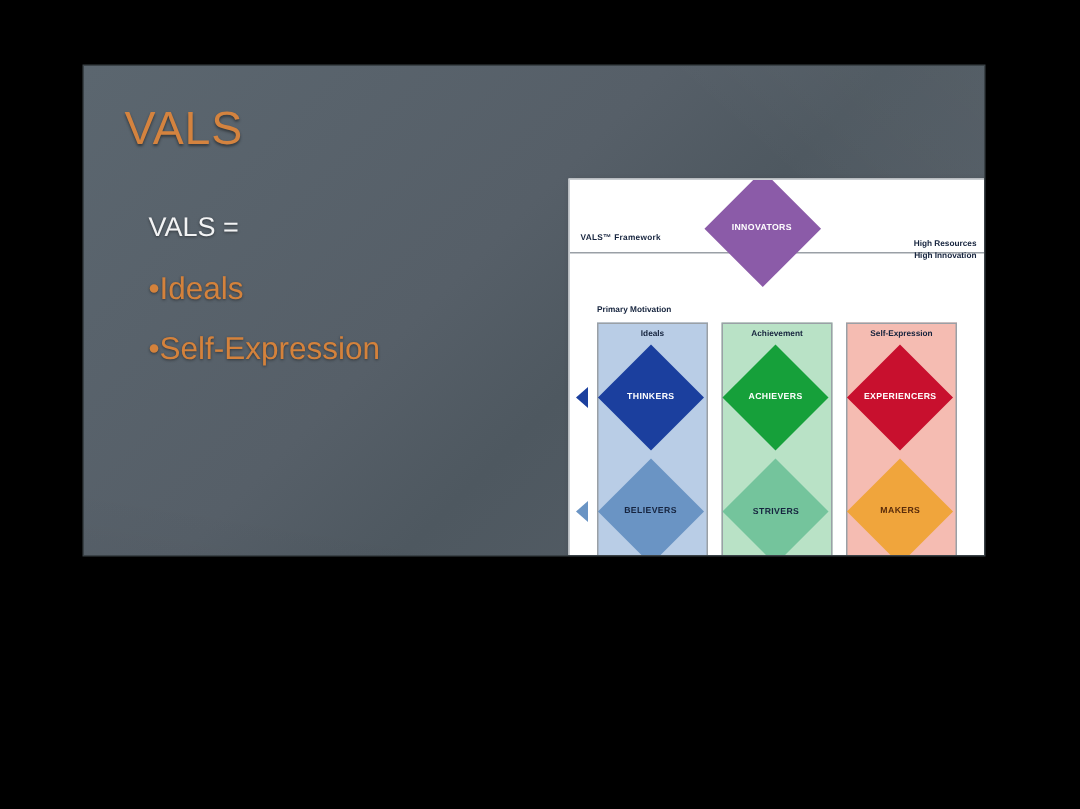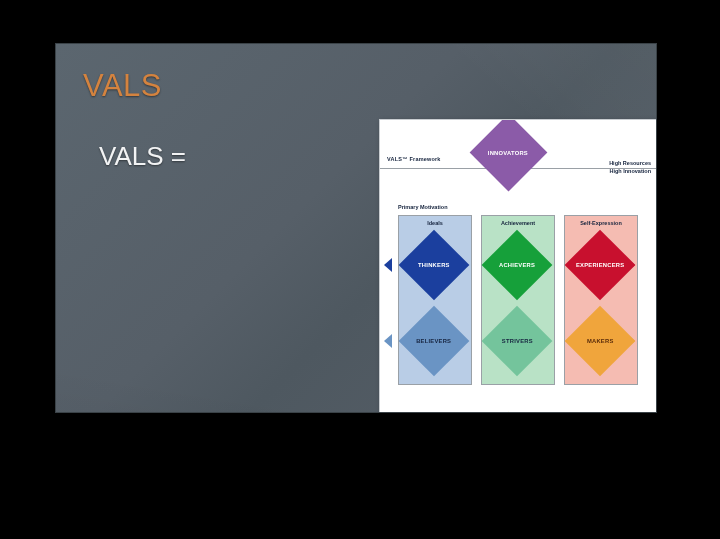--- a/index.html
+++ b/index.html
@@ -2,21 +2,21 @@
 <html><head>
 <meta charset="utf-8">
 <style>
   html,body{margin:0;padding:0;background:#000;}
   body{width:720px;height:539px;overflow:hidden;font-family:"Liberation Sans",sans-serif;}
 
   #stage{position:relative;width:720px;height:539px;background:#000;}
 
   
   #slide{
-    position:absolute;left:56px;top:44px;width:600px;height:368px;
+    position:absolute;left:56px;top:44px;width:600px;height:326px;
     background:#555f68;
     background-image:linear-gradient(135deg,#5b666f 0%,#565f68 42%,#4e5860 58%,#586069 100%);
     overflow:hidden;
     box-shadow:0 0 0 1px #3a4247;
   }
   
   .swoosh-tr{
     position:absolute;right:-40px;top:-120px;width:330px;height:300px;
     background:linear-gradient(200deg,rgba(255,255,255,.045) 0%,rgba(255,255,255,.02) 45%,rgba(0,0,0,0) 60%);
     transform:rotate(22deg);pointer-events:none;
@@ -28,21 +28,21 @@
   }
 
   
   #title{
     position:absolute;left:27px;top:24px;
     font-size:31px;color:#d4833f;letter-spacing:.5px;
     text-shadow:0 1px 2px rgba(0,0,0,.45);
   }
   #bodytext{position:absolute;left:43px;top:96px;width:270px;}
   .white-line{
-    color:#f2f3f4;font-size:26px;line-height:1.28;
+    color:#f2f3f4;font-size:18px;line-height:1.28;
     text-shadow:0 1px 2px rgba(0,0,0,.45);white-space:nowrap;
   }
   .bullet{
     color:#d4823c;font-size:21px;line-height:1.0;
     margin-top:19px;text-shadow:0 1px 2px rgba(0,0,0,.45);white-space:nowrap;
   }
   .bullet .dot{font-size:21px;}
 
   
   #panel{
@@ -112,20 +112,22 @@
 
   <div id="slide">
     <div class="swoosh-tr"></div>
     <div class="swoosh-br"></div>
 
     <div id="title">VALS</div>
 
     <div id="bodytext">
       <div class="white-line">VALS =</div>
 
+      <div class="bullet"><span class="dot">•</span><span>Ideals</span></div>
+      <div class="bullet"><span class="dot">•</span><span>Self-Expression</span></div>
     </div>
 
     <div id="panel">
       <div class="hline" id="hline-top"></div>
       <div class="hline" id="hline-bot"></div>
 
       <div id="fw-label">VALS™ Framework</div>
 
       <div id="hi-res">
         <div>High Resources</div>

